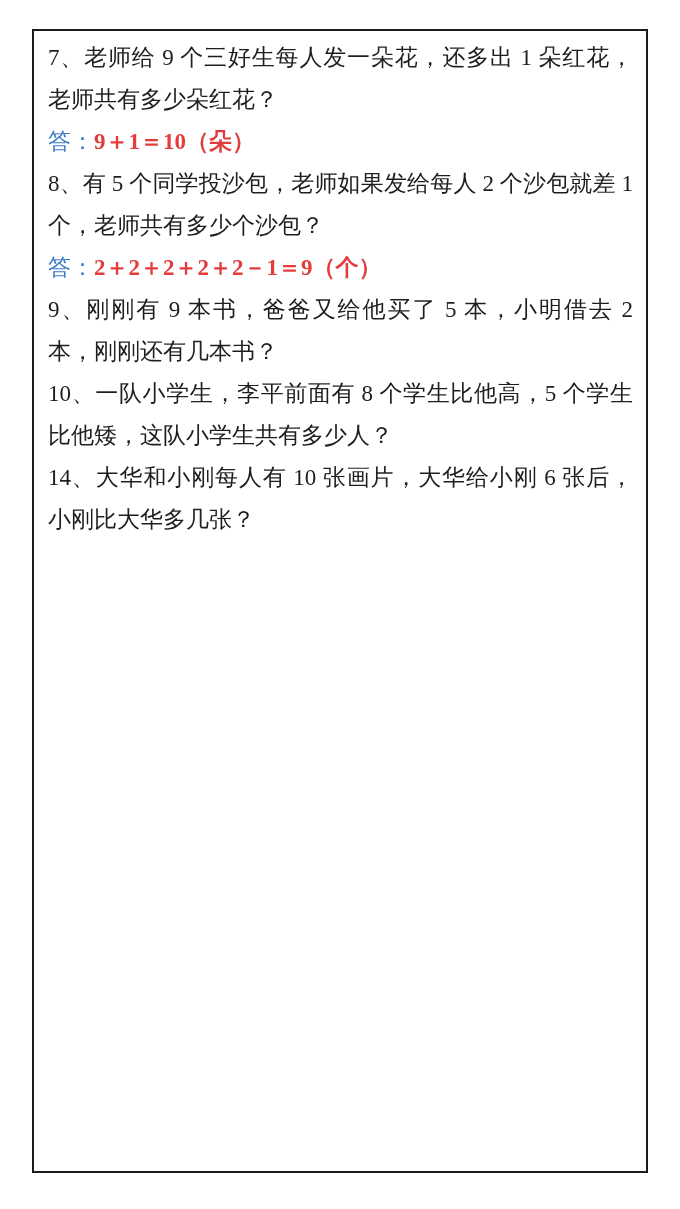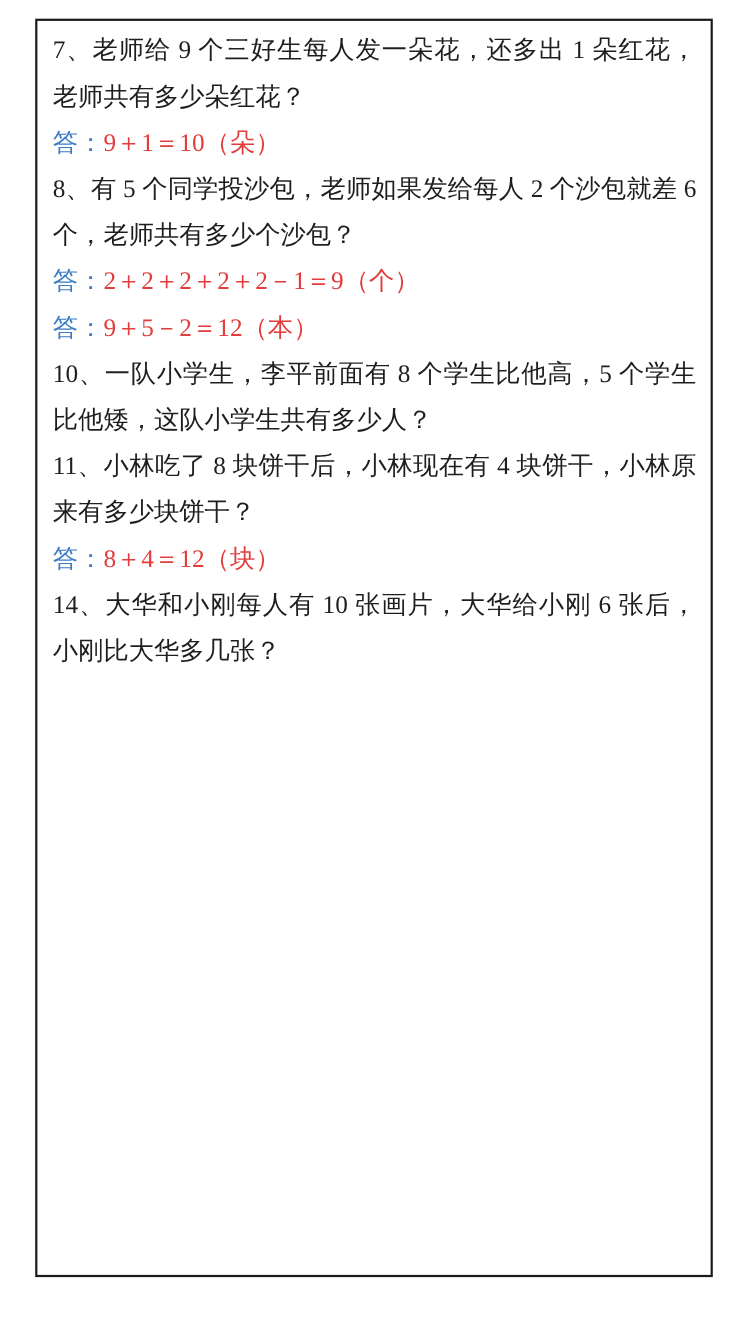--- a/index.html
+++ b/index.html
@@ -6,21 +6,21 @@
     margin: 0;
     padding: 0;
     background: #ffffff;
     width: 680px;
     height: 1209px;
     font-family: "Liberation Serif", "DejaVu Serif", serif;
   }
   .sheet {
     position: absolute;
     left: 32px;
-    top: 17px;
+    top: 29px;
     width: 616px;
     height: 1144px;
     box-sizing: border-box;
     border: 2px solid var(--border, #1a1a1a);
     padding: 6px 13px 0 14px;
     background: #ffffff;
     overflow: hidden;
   }
   .qa p {
     margin: 0;
@@ -29,49 +29,46 @@
     text-align: justify;
     text-justify: inter-ideograph;
     color: var(--question_text, #1e1e1e);
     word-break: break-all;
   }
   .a-label {
     color: var(--answer_label, #3b7cc4);
   }
   .a-text {
     color: var(--answer_text, #e23c3c);
+    font-weight: bold;
   }
 </style>
 </head>
 <body>
 
 <div class="sheet">
 
   <div class="qa">
     <p>7、老师给 9 个三好生每人发一朵花，还多出 1 朵红花，老师共有多少朵红花？</p>
     <p><span class="a-label">答：</span><span class="a-text">9＋1＝10（朵）</span></p>
   </div>
 
   <div class="qa">
-    <p>8、有 5 个同学投沙包，老师如果发给每人 2 个沙包就差 6 个，老师共有多少个沙包？</p>
+    <p>8、有 5 个同学投沙包，老师如果发给每人 2 个沙包就差 1 个，老师共有多少个沙包？</p>
     <p><span class="a-label">答：</span><span class="a-text">2＋2＋2＋2＋2－1＝9（个）</span></p>
   </div>
 
   <div class="qa">
-    <p><span class="a-label">答：</span><span class="a-text">9＋5－2＝12（本）</span></p>
+    <p>9、刚刚有 9 本书，爸爸又给他买了 5 本，小明借去 2 本，刚刚还有几本书？</p>
   </div>
 
   <div class="qa">
     <p>10、一队小学生，李平前面有 8 个学生比他高，5 个学生比他矮，这队小学生共有多少人？</p>
   </div>
 
-  <div class="qa">
-    <p>11、小林吃了 8 块饼干后，小林现在有 4 块饼干，小林原来有多少块饼干？</p>
-    <p><span class="a-label">答：</span><span class="a-text">8＋4＝12（块）</span></p>
-  </div>
 
 
   <div class="qa">
   </div>
 
   <div class="qa">
     <p>14、大华和小刚每人有 10 张画片，大华给小刚 6 张后，小刚比大华多几张？</p>
   </div>
 
 </div>

